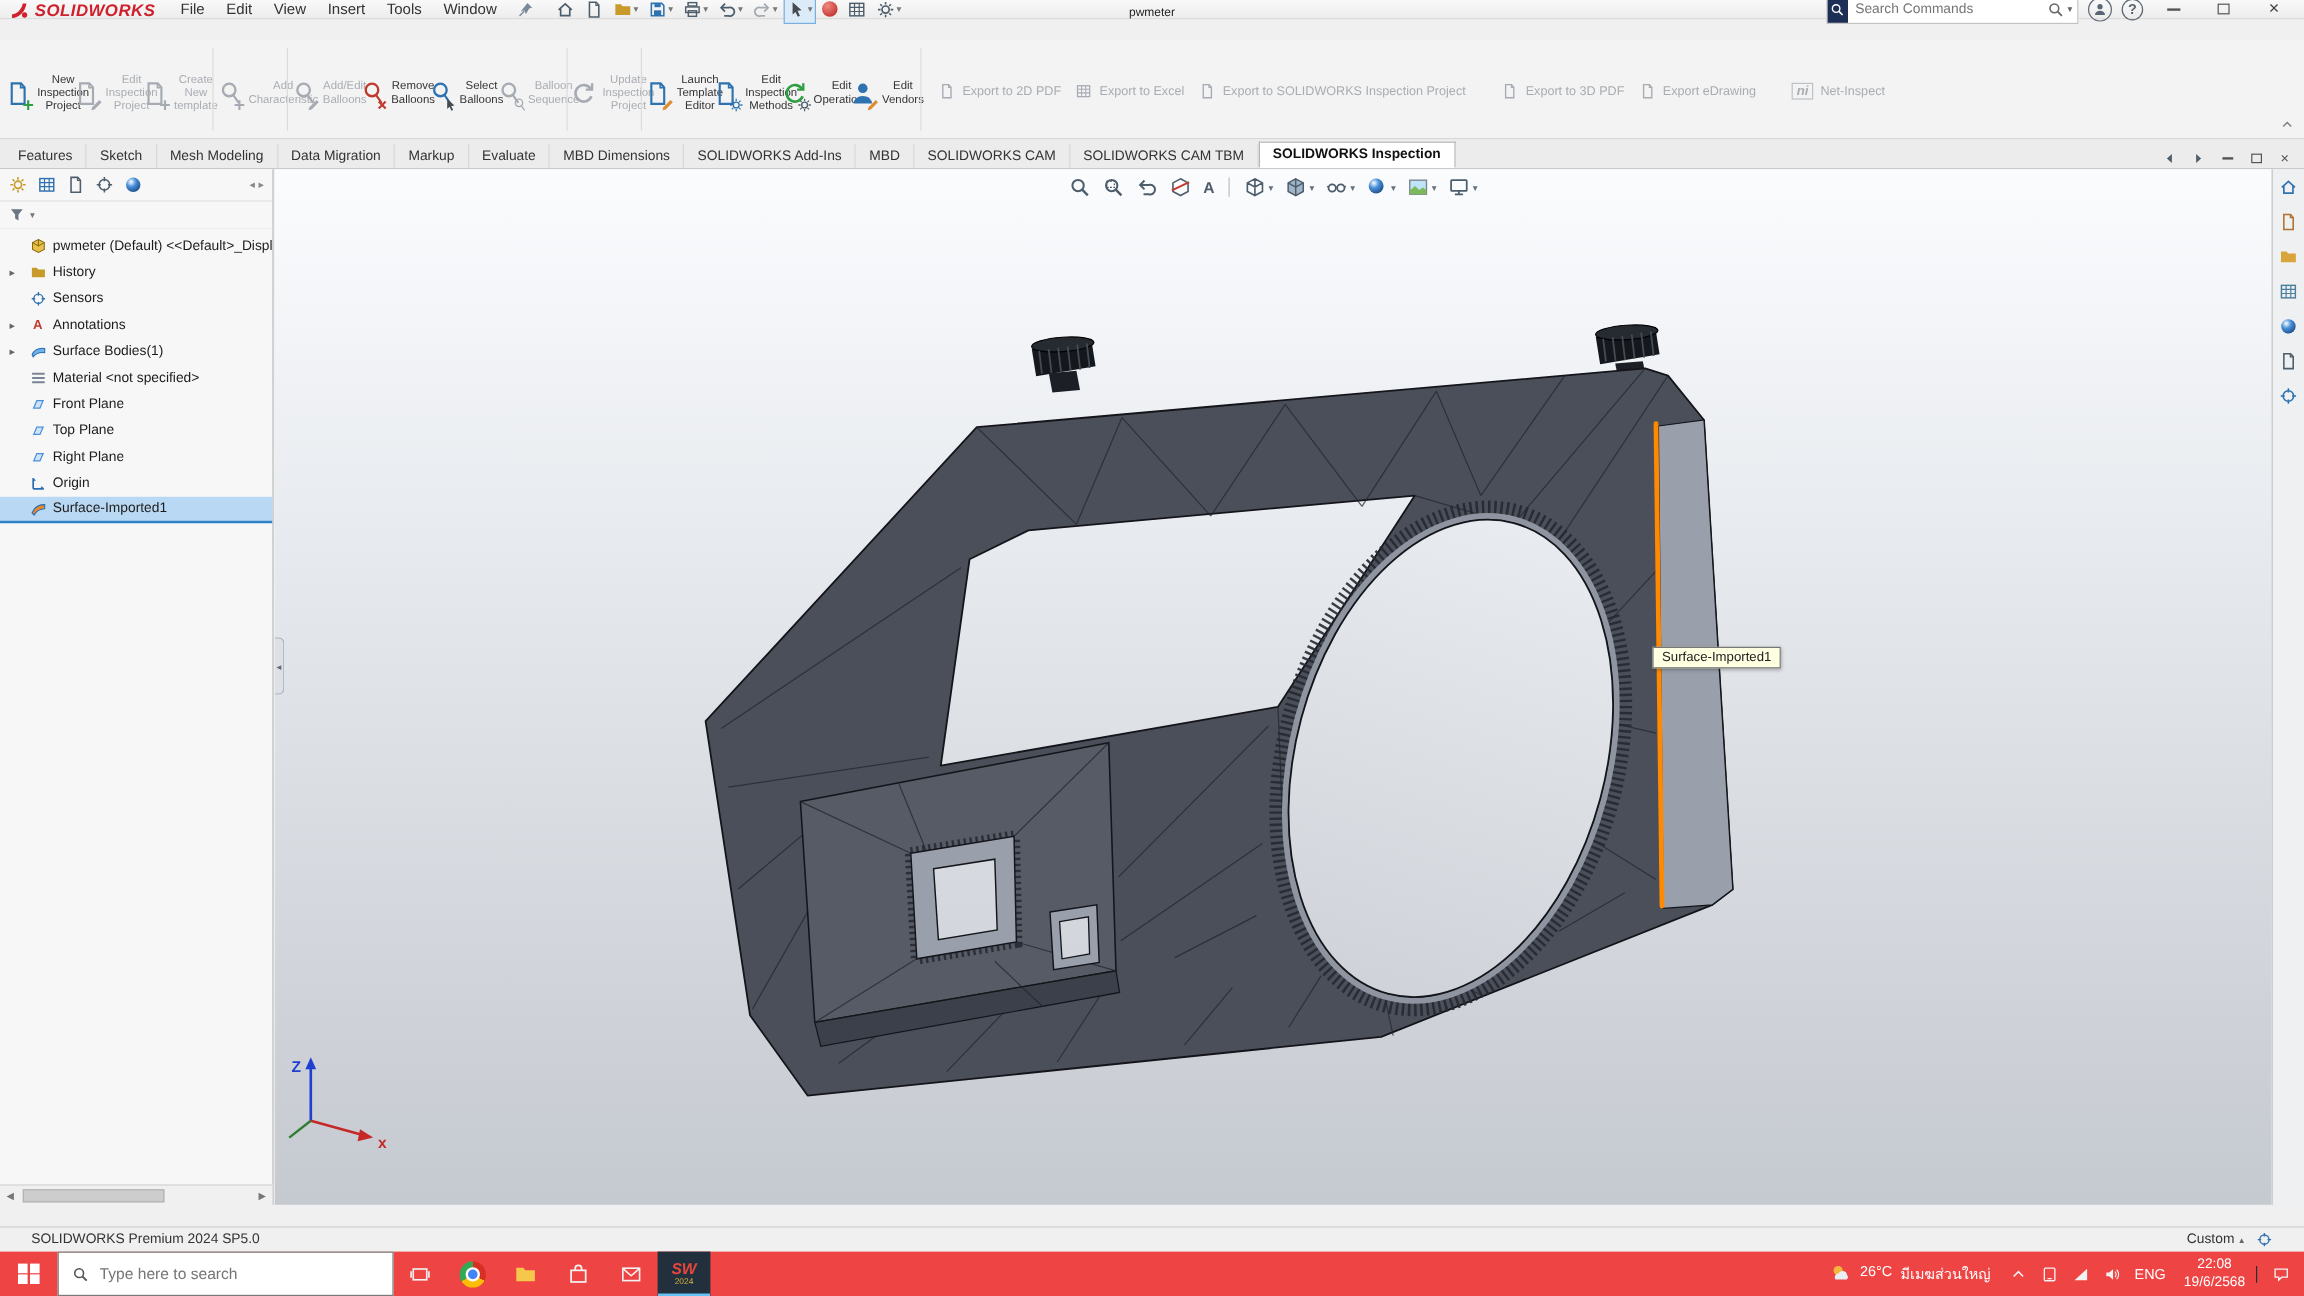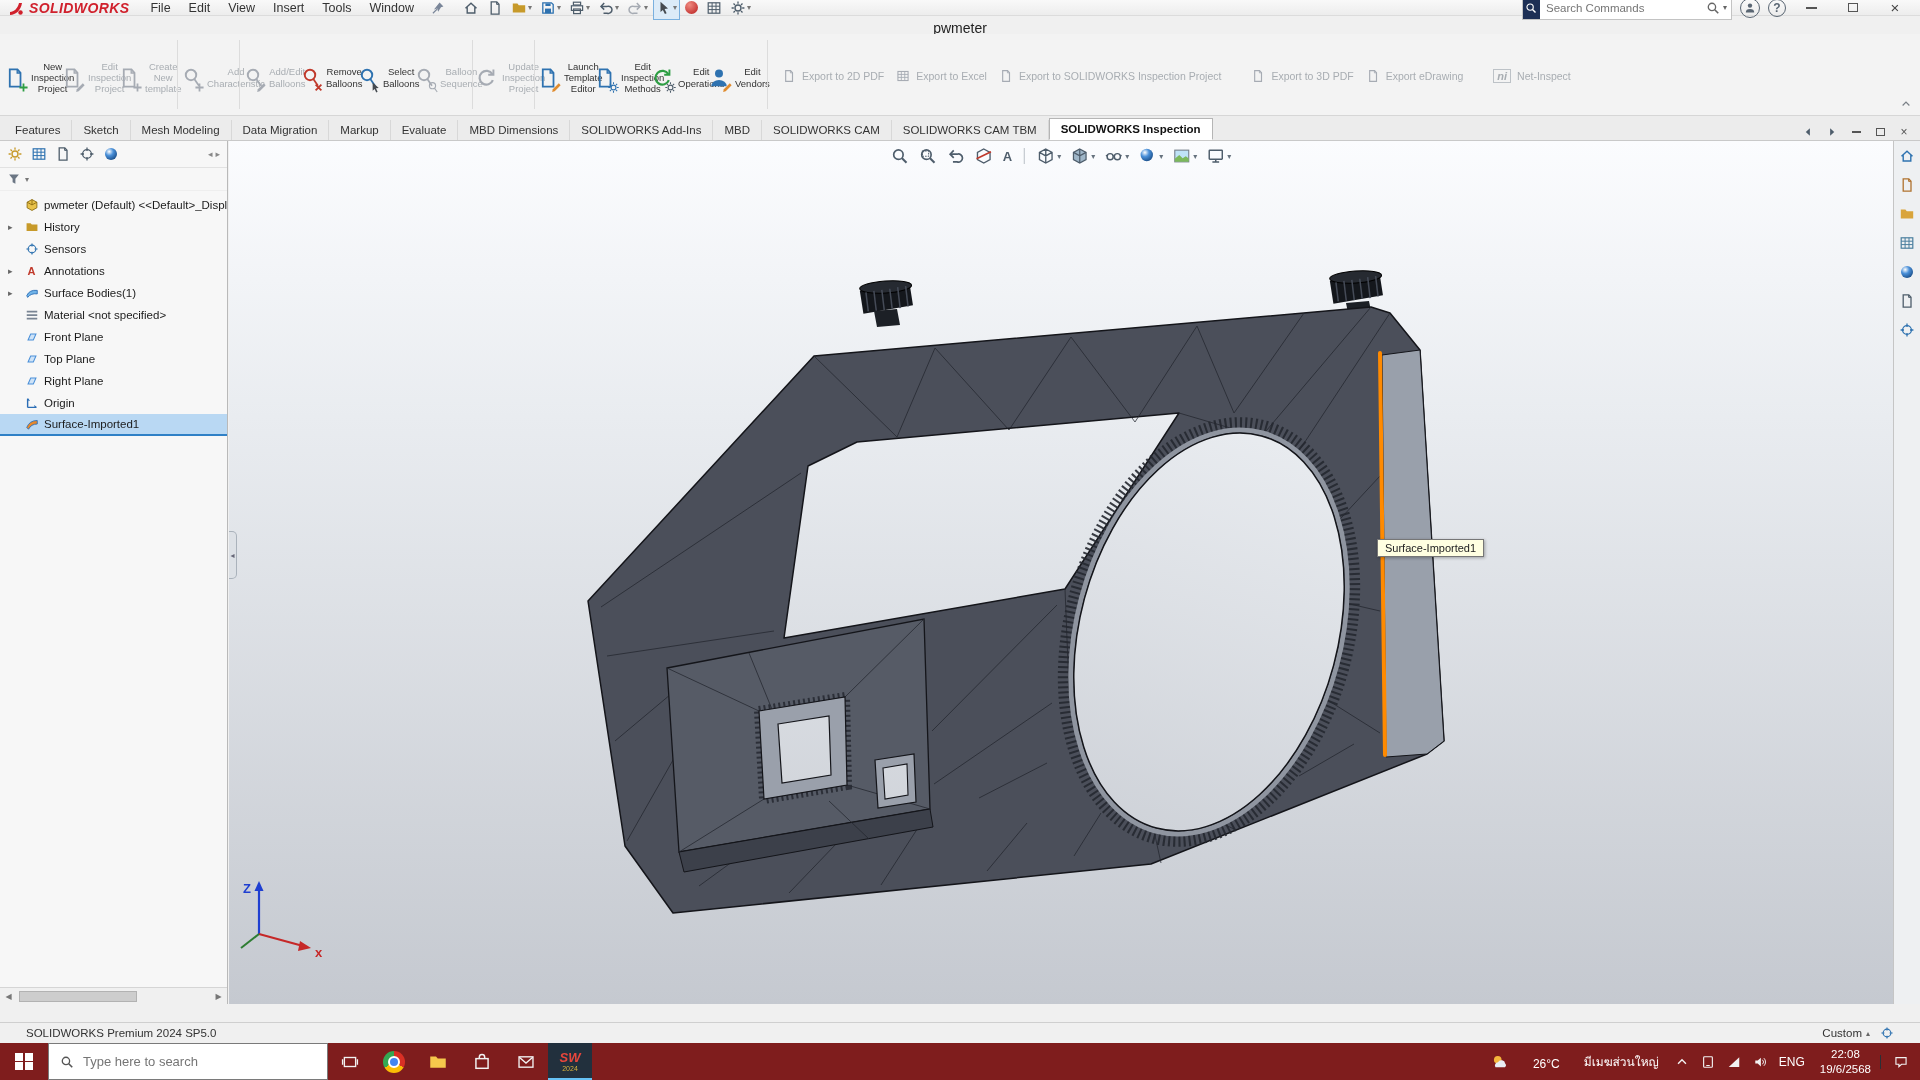--- a/index.html
+++ b/index.html
@@ -20,21 +20,21 @@
   .logo-mark{width:16px;height:16px}
   .logo-text{color:#d0202c;font-weight:bold;font-style:italic;font-size:14px;letter-spacing:.4px}
   .menubar{display:flex}
   .menu-item{padding:6px 9px;font-size:12.5px;color:#333}
   .pin{margin:0 6px;color:#7a8699}
   .qat{display:flex;align-items:center;margin-left:6px}
   .qbtn{display:flex;align-items:center;padding:3px 2px;margin:0 1px;border:1px solid transparent;color:#4e5d6b}
   .qbtn .chev{font-size:8px;color:#777;margin-left:1px}
   .qbtn.pressed{border:1px solid #7ab0df;background:#dcebf8}
   .redball{width:13px;height:13px;border-radius:50%;background:radial-gradient(circle at 35% 30%,#f08a80,#b71c1c)}
-  .doc-title{position:absolute;left:50%;transform:translateX(-50%);top:20px;font-size:14px;color:#222}
+  .doc-title{position:absolute;left:50%;transform:translateX(-50%);top:5px;font-size:10px;color:#222}
   .tb-right{margin-left:auto;display:flex;align-items:center;gap:8px}
   .search-box{display:flex;align-items:center;width:210px;height:24px;background:#fff;border:1px solid #c3c3c3}
   .search-scope{width:22px;height:22px;background:#1d2f55;display:flex;align-items:center;justify-content:center;color:#fff}
   .search-box input{flex:1;border:0;outline:0;font-size:11.5px;padding:0 6px;color:#444;font-family:"Liberation Sans",sans-serif;background:transparent}
   .search-box .mag{color:#666;margin-right:3px}
   .search-box .chev{font-size:8px;color:#666;margin-right:4px}
   .avatar{width:20px;height:20px;border-radius:50%;border:1.5px solid #5a6673;display:flex;align-items:center;justify-content:center;color:#5a6673}
   .help-circ{width:18px;height:18px;border-radius:50%;border:1.5px solid #5a6673;color:#5a6673;
              font-size:12px;font-weight:bold;display:flex;align-items:center;justify-content:center}
   .twc{width:34px;height:26px;display:flex;align-items:center;justify-content:center;color:#444}
@@ -117,36 +117,36 @@
   .mtab.active{background:#fff;font-weight:bold}
 
   
   .statusbar{position:absolute;top:1022px;left:0;right:0;height:21px;background:#f0f0f0;border-top:1px solid #cfcfcf;
              display:flex;align-items:center;padding:0 26px;font-size:11.5px;color:#333}
   .sb-right{margin-left:auto;display:flex;align-items:center;gap:10px}
   .sb-custom{display:flex;align-items:center;gap:4px}
   .sb-custom .chev{font-size:8px;color:#666}
 
   
-  .taskbar{position:absolute;top:1043px;left:0;right:0;height:37px;background:#7f1d1d;display:flex;align-items:stretch;color:#fff}
+  .taskbar{position:absolute;top:1043px;left:0;right:0;height:37px;background:#ef4444;display:flex;align-items:stretch;color:#fff}
   .tb-start{width:48px;display:flex;align-items:center;justify-content:center}
   .winlogo{display:grid;grid-template-columns:8px 8px;grid-template-rows:8px 8px;gap:1.5px}
   .winlogo span{background:#fff}
   .tb-search{width:280px;background:#fff;border:1px solid #7a7a7a;display:flex;align-items:center;gap:9px;padding:0 11px;color:#555}
   .tb-search input{border:0;outline:0;flex:1;font-size:13px;color:#555;font-family:"Liberation Sans",sans-serif;background:transparent}
   .tico{width:44px;display:flex;align-items:center;justify-content:center}
   .tico.active{background:#22303d;box-shadow:inset 0 -2px 0 #66c2f5}
   .chromeball{width:22px;height:22px;border-radius:50%;
       background:conic-gradient(#d93025 0 33%,#fbbc05 33% 66%,#34a853 66% 100%);position:relative}
   .chromeball::after{content:"";position:absolute;inset:5px;border-radius:50%;background:#4285f4;border:2px solid #fff}
   .swtile{display:flex;flex-direction:column;align-items:center;line-height:1}
   .sw-top{color:#e8463c;font-weight:bold;font-style:italic;font-size:13px}
   .sw-yr{color:#d8b23c;font-size:7px;margin-top:1px}
   .tb-tray{margin-left:auto;display:flex;align-items:center;font-size:12px}
-  .tray-weather{display:flex;align-items:flex-end;gap:24px;padding:0 10px}
+  .tray-weather{display:flex;align-items:flex-start;gap:7px;padding:0 10px}
   .tray-item{padding:0 6px;display:flex;align-items:center;justify-content:center}
   .tray-clock{display:flex;flex-direction:column;align-items:center;justify-content:center;font-size:11.5px;line-height:1.3;padding:0 9px}
   .tray-noti{width:40px;display:flex;align-items:center;justify-content:center;border-left:1px solid #2a2f36}
 </style>
 </head>
 <body>
 
 <svg style="position:absolute;width:0;height:0" aria-hidden="true">
   <defs>
     <radialGradient id="gradBall" cx="35%" cy="30%" r="75%">

